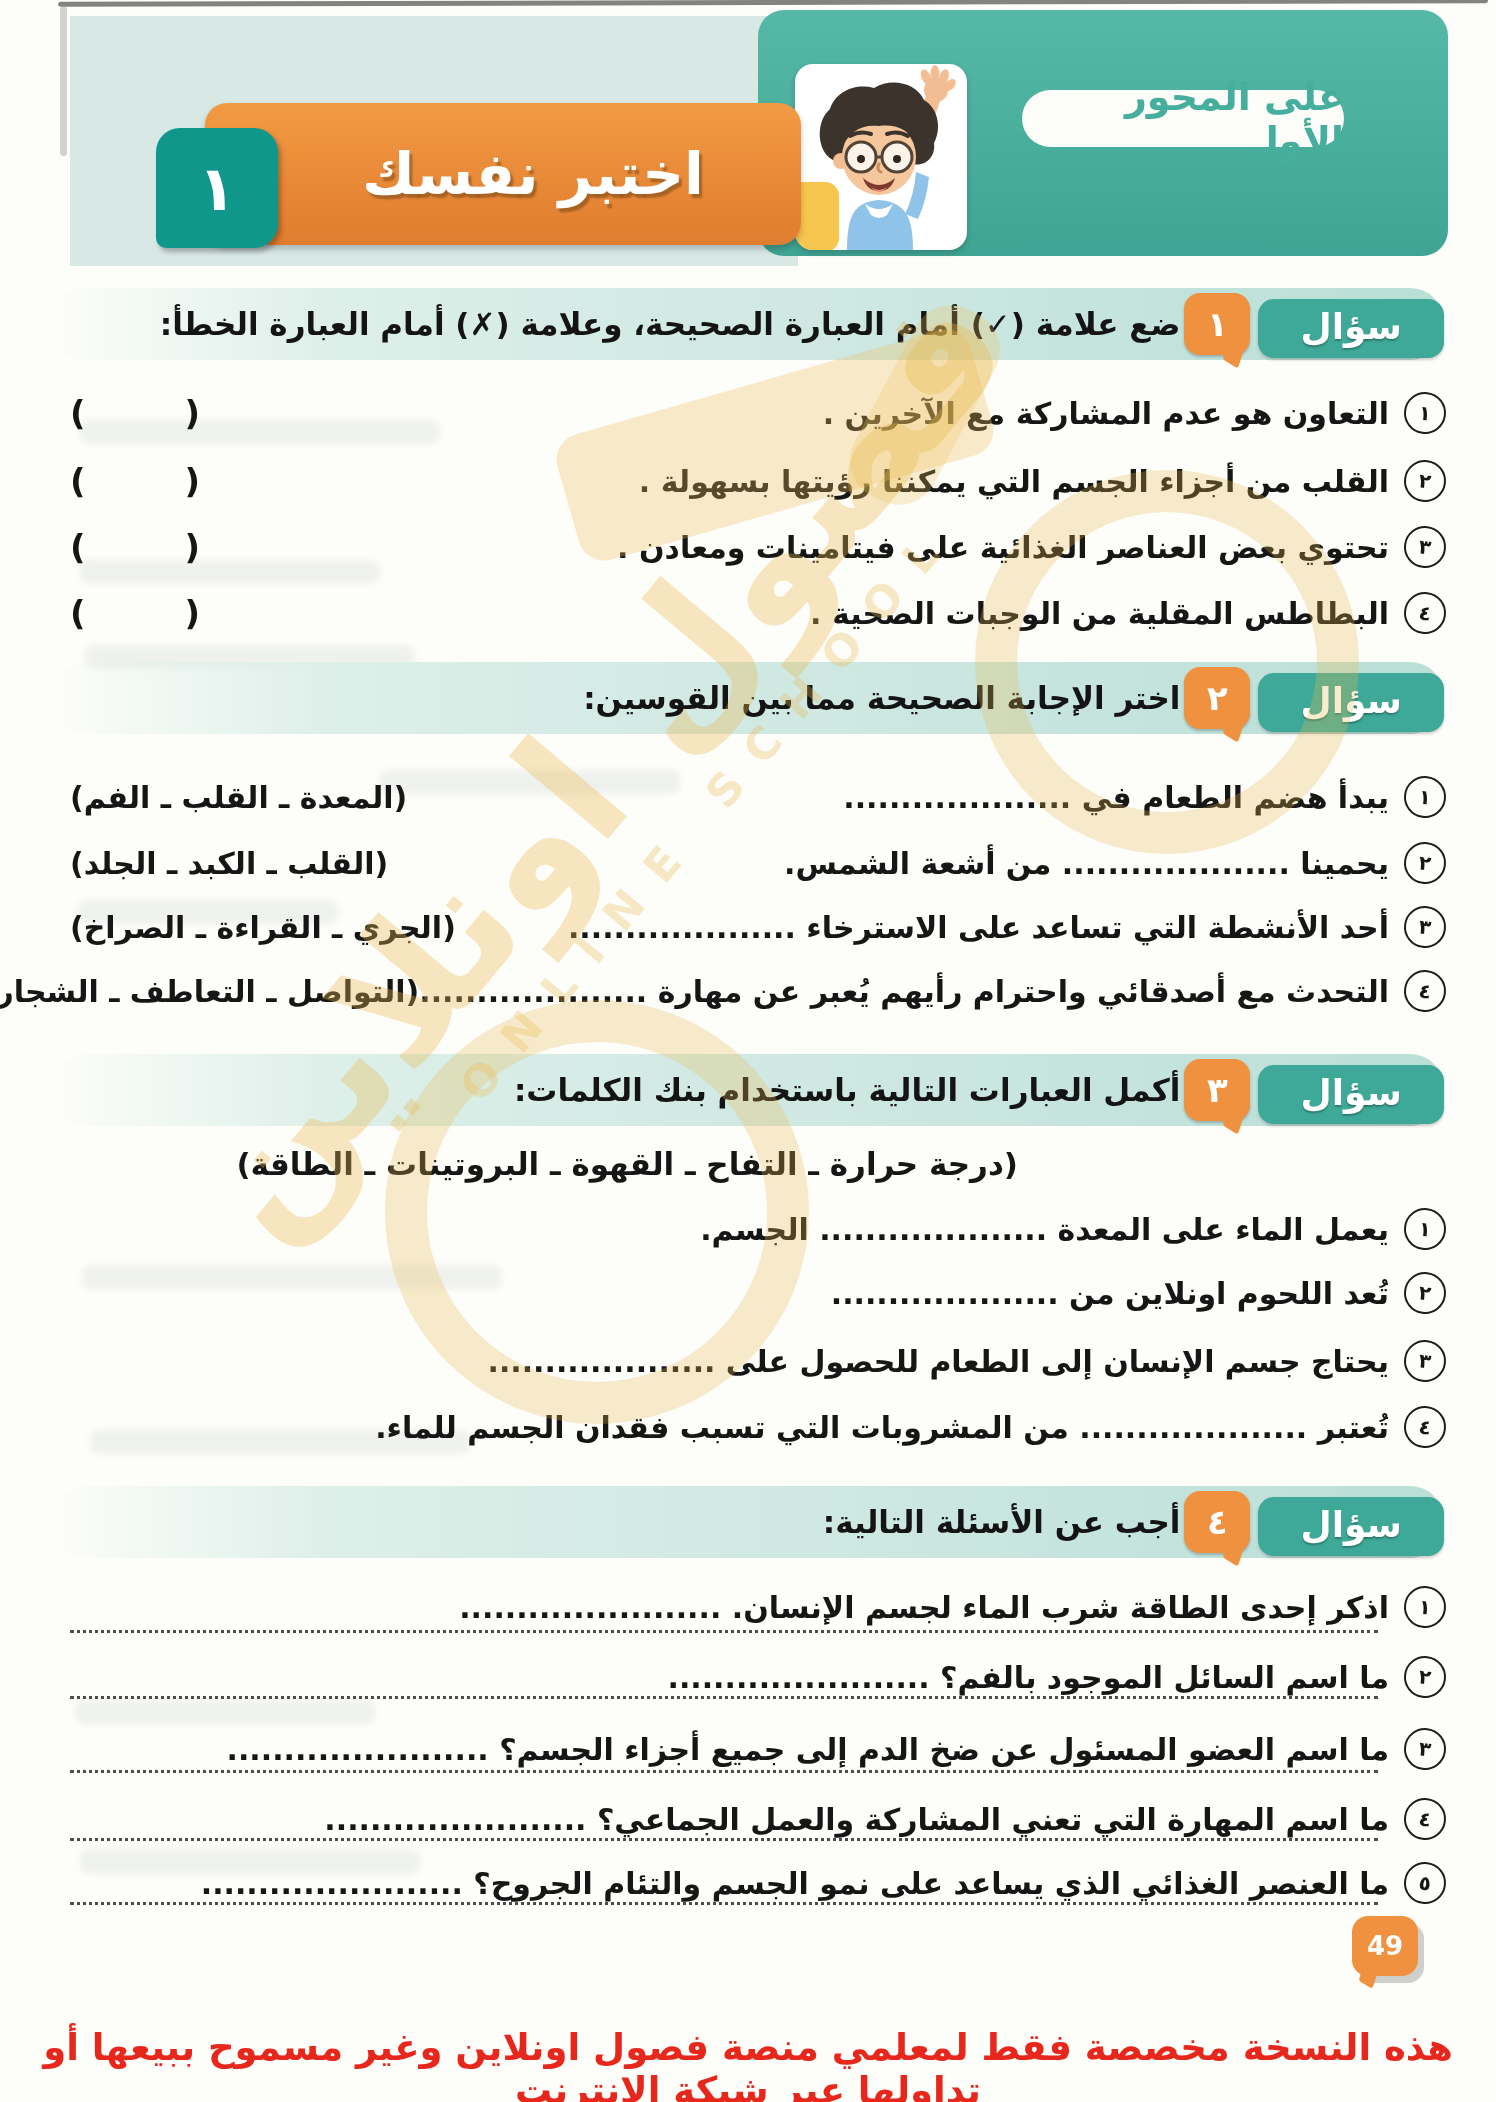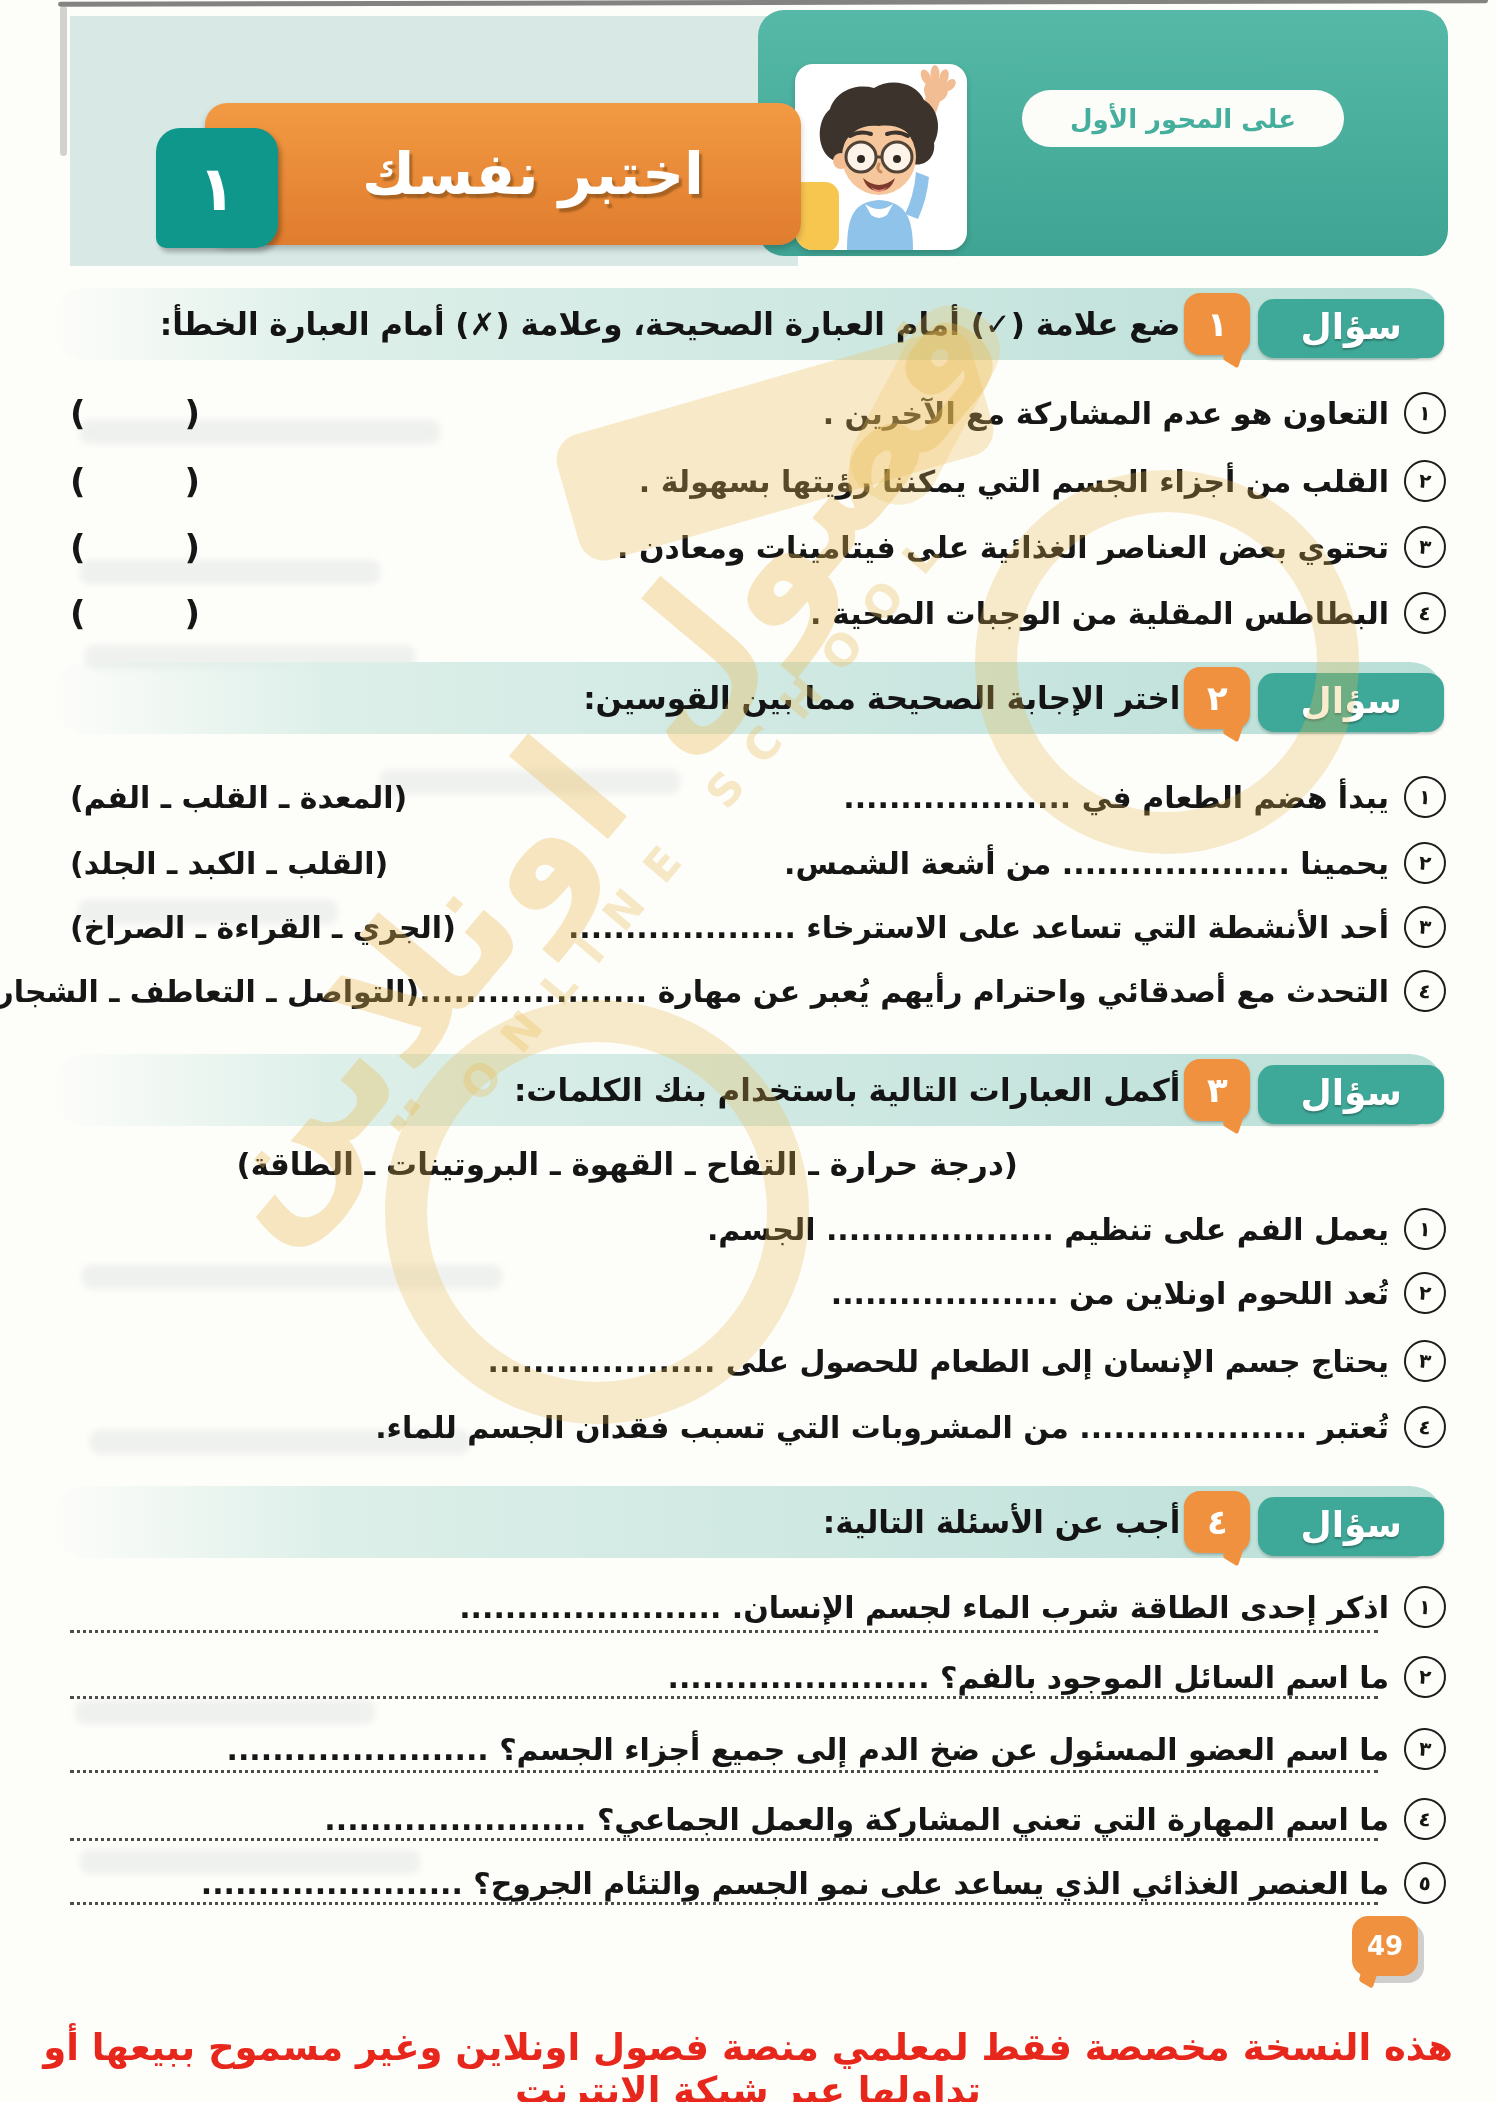--- a/index.html
+++ b/index.html
@@ -7,21 +7,21 @@
         font-family:"DejaVu Sans","Liberation Sans",sans-serif;direction:rtl;color:#161616;}
   
   .scan-top{position:absolute;left:58px;top:0;width:1430px;height:5px;background:#4f4f4f;opacity:.7;border-radius:3px;transform:rotate(-.15deg);}
   .scan-edge{position:absolute;left:60px;top:6px;width:7px;height:150px;background:#9b9b97;opacity:.45;border-radius:4px;}
   .bl{position:absolute;background:#8fa09a;opacity:.12;filter:blur(3px);border-radius:9px;height:24px;}
   
   .hdr-lightblue{position:absolute;left:70px;top:16px;width:728px;height:250px;background:#d7e8e5;}
   .hdr-teal{position:absolute;left:758px;top:10px;width:690px;height:246px;border-radius:26px;
             background:linear-gradient(180deg,#56b9a8,#3fa493);}
   .hdr-pill{position:absolute;left:1022px;top:90px;width:322px;height:57px;background:#fcfcf8;border-radius:29px;
-            display:flex;align-items:center;justify-content:center;color:#45ae9d;font-size:26px;font-weight:700;}
+            display:flex;align-items:center;justify-content:center;color:#45ae9d;font-size:38px;font-weight:700;}
   .boy-panel{position:absolute;left:795px;top:64px;width:172px;height:186px;background:#ffffff;border-radius:18px;
              box-shadow:0 3px 6px rgba(0,0,0,.18);overflow:hidden;}
   .hdr-orange{position:absolute;left:205px;top:103px;width:596px;height:142px;border-radius:22px;
               background:linear-gradient(180deg,#f29a43,#e07c2e);box-shadow:0 4px 6px rgba(0,0,0,.22);
               display:flex;align-items:center;justify-content:center;}
   .hdr-title{font-size:58px;font-weight:800;color:#fff;text-shadow:3px 4px 2px rgba(95,55,10,.45);padding-left:60px;}
   .hdr-numbadge{position:absolute;left:156px;top:128px;width:122px;height:120px;background:#0f978c;
                 border-radius:24px 24px 24px 10px;display:flex;align-items:center;justify-content:center;
                 color:#fff;font-size:62px;font-weight:800;box-shadow:3px 4px 5px rgba(0,0,0,.28);}
   
@@ -215,21 +215,21 @@
       <div class="qbubble">٣</div>
       <div class="qinstr">أكمل العبارات التالية باستخدام بنك الكلمات:</div>
     </div>
   </div>
 
   <div class="wordbank">(درجة حرارة ـ التفاح ـ القهوة ـ البروتينات ـ الطاقة)</div>
 
   <div class="row" style="top:1208px">
     <span class="qline">
       <span class="cnum">١</span>
-      <span class="qtext">يعمل الفم على تنظيم .................... الجسم.</span>
+      <span class="qtext">يعمل الماء على المعدة .................... الجسم.</span>
     </span>
   </div>
   <div class="row" style="top:1272px">
     <span class="qline">
       <span class="cnum">٢</span>
       <span class="qtext">تُعد اللحوم اونلاين من ....................</span>
     </span>
   </div>
   <div class="row" style="top:1340px">
     <span class="qline">

